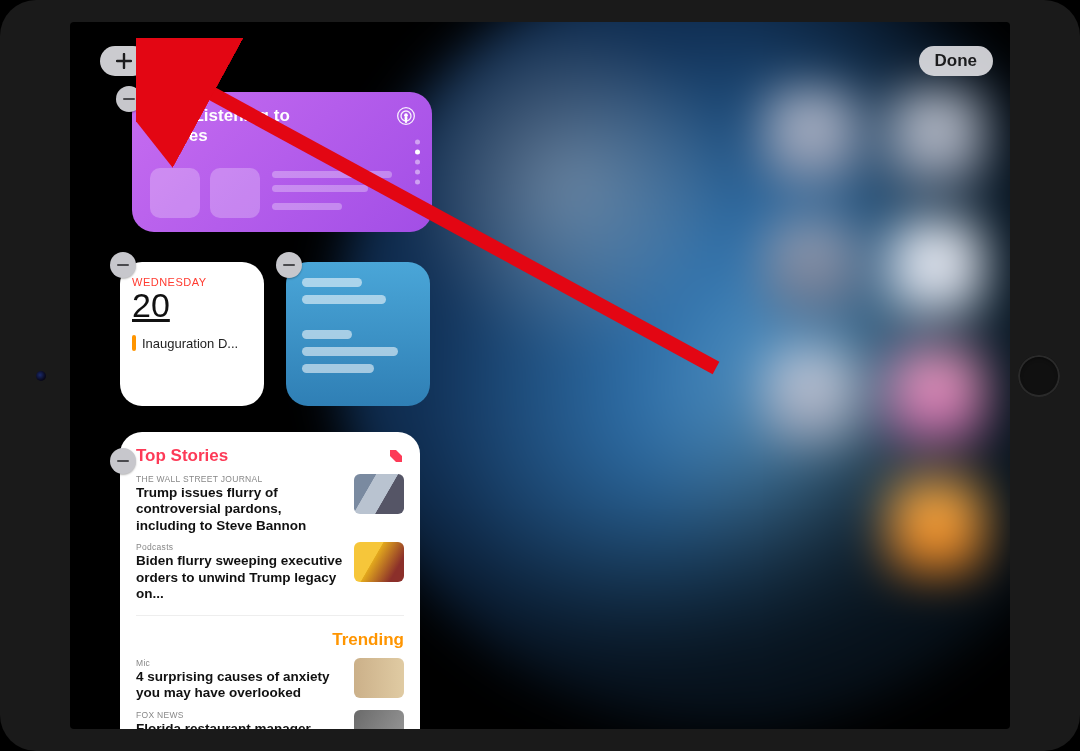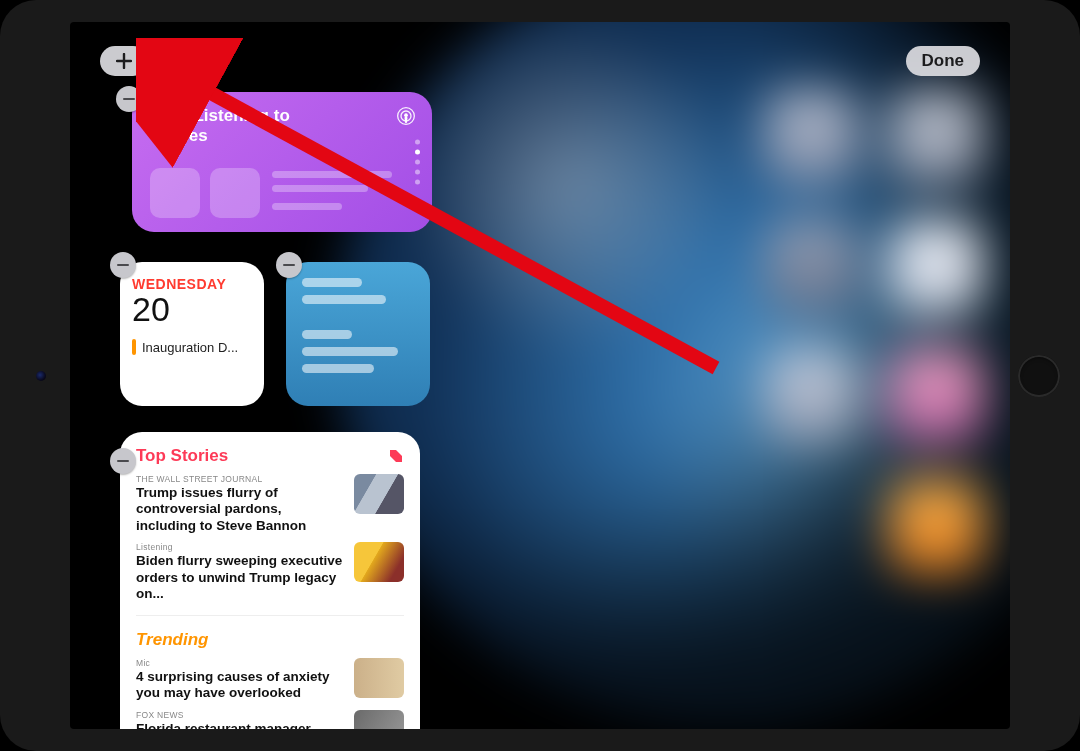--- a/index.html
+++ b/index.html
@@ -58,21 +58,21 @@
     position:absolute; top:24px;
     height:30px; padding:0 16px;
     display:flex; align-items:center; justify-content:center;
     border-radius:16px;
     background:rgba(220,220,225,.92);
     color:#1c1c1e;
     font-size:17px; font-weight:600;
     cursor:pointer;
   }
   .pill.add { left:30px; width:48px; padding:0; }
-  .pill.done { right:30px; }
+  .pill.done { right:17px; }
 
   
   .remove-badge {
     position:absolute;
     width:26px; height:26px; border-radius:50%;
     background:#c7c7cc;
     display:flex; align-items:center; justify-content:center;
     box-shadow:0 1px 2px rgba(0,0,0,.3);
     cursor:pointer;
     z-index:5;
@@ -105,22 +105,22 @@
   .page-dots span{ width:5px; height:5px; border-radius:50%; background:rgba(255,255,255,.45);}
   .page-dots span.active{ background:#fff;}
 
   
   .row2 { position:relative; margin-top:30px; display:flex; gap:22px; }
   .w-cal {
     position:relative;
     width:144px; height:144px; border-radius:22px;
     background:#fff; padding:14px 12px 10px;
   }
-  .w-cal .dow { font-size:14px; font-weight:700; letter-spacing:.5px; color:#ff3b30;}
-  .w-cal .daynum { font-size:34px; font-weight:400; color:#111; margin-top:-2px;}
+  .w-cal .dow { font-size:11px; font-weight:400; letter-spacing:.5px; color:#ff3b30;}
+  .w-cal .daynum { font-size:34px; font-weight:400; color:#111; margin-top:-2px;text-decoration:underline;}
   .w-cal .event { display:flex; align-items:center; gap:6px; margin-top:10px; font-size:13px; color:#222;}
   .w-cal .event .bar { width:4px; height:16px; background:#ff9500; border-radius:2px;}
   .w-weather {
     position:relative;
     width:144px; height:144px; border-radius:22px;
     background:linear-gradient(#4aa6d8,#2f7fb5);
     padding:16px;
   }
   .w-weather .wl{ height:9px; border-radius:5px; background:rgba(255,255,255,.55); margin-bottom:8px;}
   .w-weather .wl.w1{ width:60px;}
@@ -130,23 +130,23 @@
   .w-weather .wl.w4{ width:96px;}
   .w-weather .wl.w5{ width:72px;}
 
   
   .w-news {
     position:relative; margin-top:26px;
     width:300px; border-radius:22px;
     background:#fff; padding:14px 16px 10px;
   }
   .w-news .hdr { display:flex; align-items:center; justify-content:space-between;}
-  .w-news .section { font-size:17px; font-weight:700;}
+  .w-news .section { font-size:17px; font-weight:700;text-align:right;}
   .w-news .section.top { color:#fd3a57;}
-  .w-news .section.trend { color:#ff9500; margin-top:14px; display:block;font-style:italic;}
+  .w-news .section.trend { color:#ff9500; margin-top:14px; display:block;}
   .story { display:flex; gap:10px; margin-top:8px;}
   .story .txt { flex:1; }
   .story .src { font-size:8.5px; font-weight:400; letter-spacing:.3px; color:#888;}
   .story .headline { font-size:13.5px; font-weight:700; color:#111; line-height:1.22; margin-top:1px;}
   .story .thumb { width:50px; height:40px; border-radius:6px; background:#ccc; flex-shrink:0;}
   .thumb.t1{ background:linear-gradient(120deg,#7a8aa0 30%,#b9c3d0 31%,#b9c3d0 60%,#556 61%);}
   .thumb.t2{ background:linear-gradient(120deg,#f6c63a 40%,#e2a81d 41%,#8b2f2a 80%);}
   .thumb.t3{ background:linear-gradient(90deg,#cbb089,#e0cba3);}
   .thumb.t4{ background:linear-gradient(120deg,#6a6a6a,#9a9a9a);}
   .w-news hr { border:none; border-top:1px solid #eee; margin:12px 0 0;}
@@ -252,21 +252,21 @@
           <div class="story">
             <div class="txt">
               <div class="src">THE WALL STREET JOURNAL</div>
               <div class="headline">Trump issues flurry of controversial pardons, including to Steve Bannon</div>
             </div>
             <div class="thumb t1"></div>
           </div>
 
           <div class="story">
             <div class="txt">
-              <div class="src">Listening</div>
+              <div class="src">Podcasts</div>
               <div class="headline">Biden flurry sweeping executive orders to unwind Trump legacy on...</div>
             </div>
             <div class="thumb t2"></div>
           </div>
 
           <hr>
 
           <span class="section trend">Trending</span>
 
           <div class="story">

